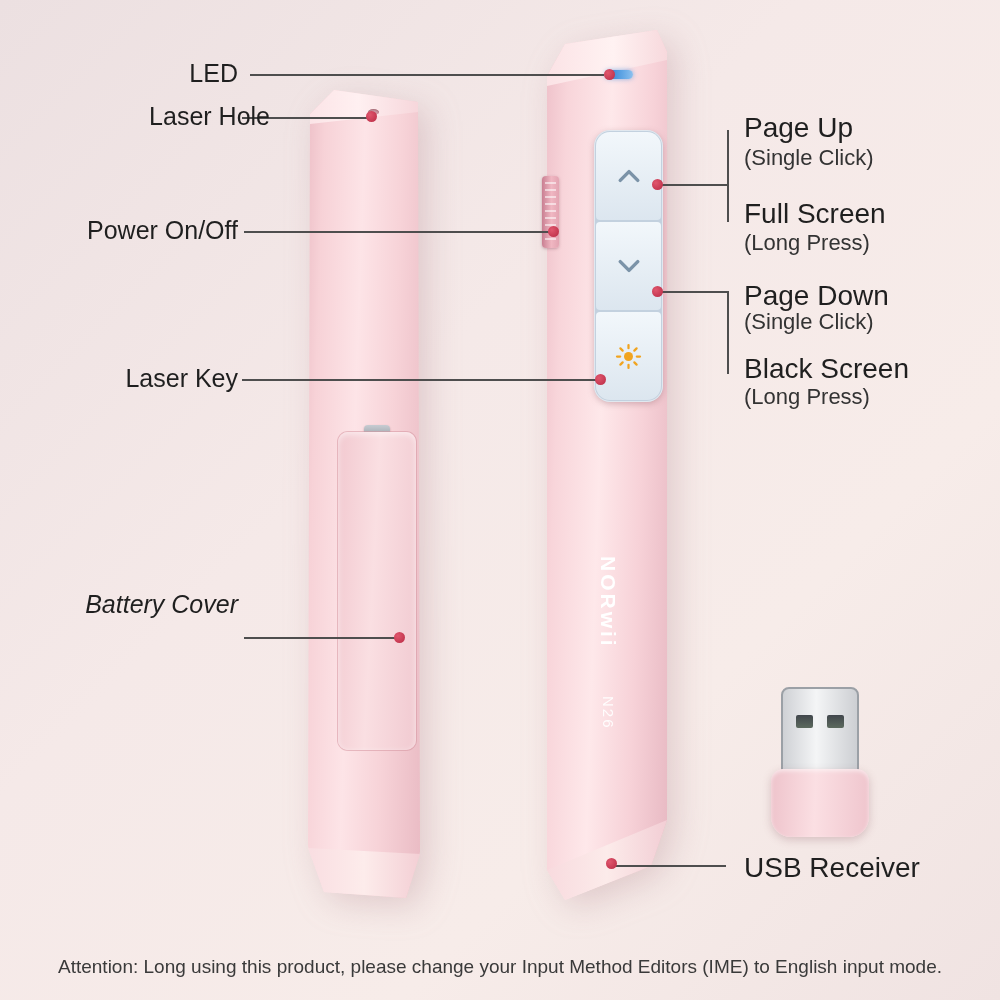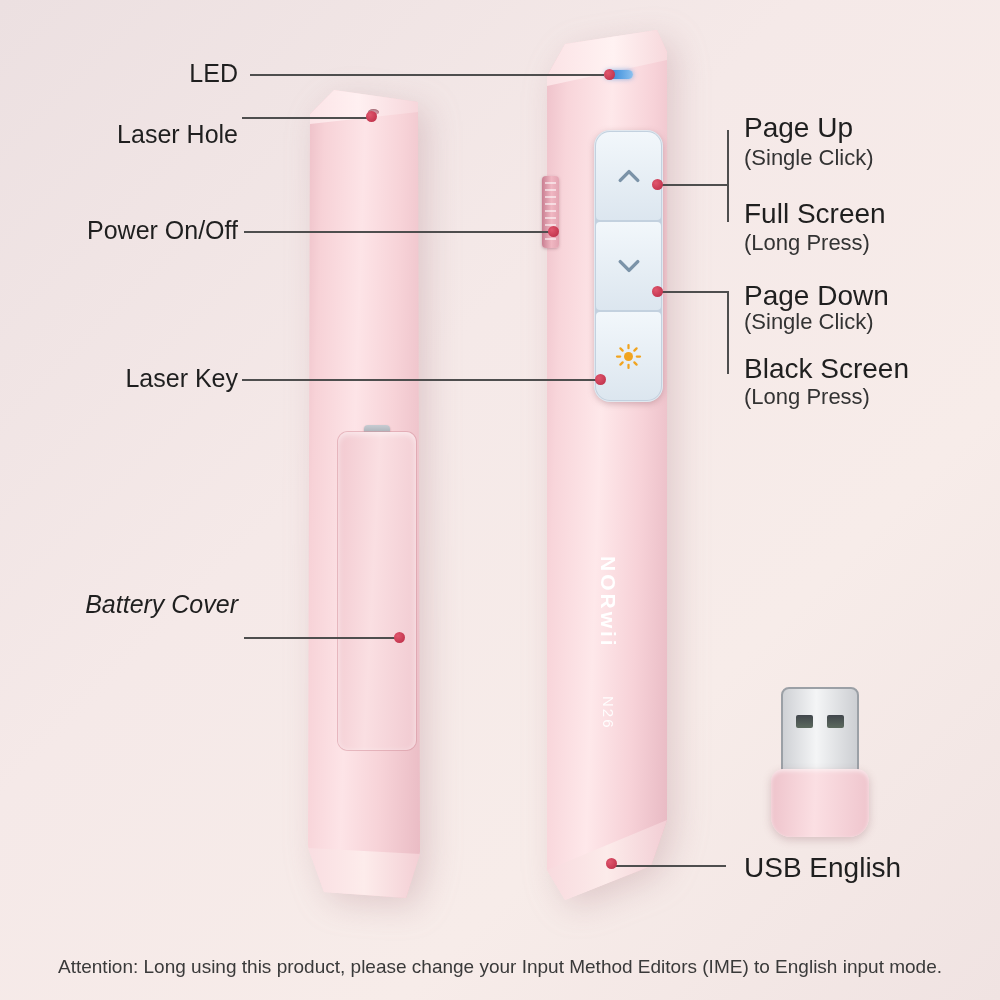--- a/index.html
+++ b/index.html
@@ -177,30 +177,30 @@
   <div class="dot" style="left:652px; top:179px;"></div>
 
   <div class="hline" style="left:662px; top:291px; width:67px;"></div>
   <div class="vline" style="left:727px; top:291px; height:83px;"></div>
   <div class="dot" style="left:652px; top:286px;"></div>
 
   <div class="hline" style="left:614px; top:865px; width:112px;"></div>
   <div class="dot" style="left:606px; top:858px;"></div>
 
   <div class="left-label" style="top:59px;">LED</div>
-  <div class="left-label" style="top:120px;">Laser Hole</div>
+  <div class="left-label" style="top:102px;padding-left:32px;">Laser Hole</div>
   <div class="left-label" style="top:216px;">Power On/Off</div>
   <div class="left-label" style="top:364px;">Laser Key</div>
   <div class="left-label" style="top:590px;font-style:italic;">Battery Cover</div>
 
   <div class="right-main" style="top:112px;">Page Up</div>
   <div class="right-sub" style="top:145px;">(Single Click)</div>
   <div class="right-main" style="top:198px;">Full Screen</div>
   <div class="right-sub" style="top:230px;">(Long Press)</div>
   <div class="right-main" style="top:280px;">Page Down</div>
   <div class="right-sub" style="top:309px;">(Single Click)</div>
   <div class="right-main" style="top:353px;">Black Screen</div>
   <div class="right-sub" style="top:384px;">(Long Press)</div>
-  <div class="right-main" style="top:852px;">USB English</div>
+  <div class="right-main" style="top:852px;">USB Receiver</div>
 
   <div class="footer">Attention: Long using this product, please change your Input Method Editors (IME) to English input mode.</div>
 
 </div>
 
 </body></html>

